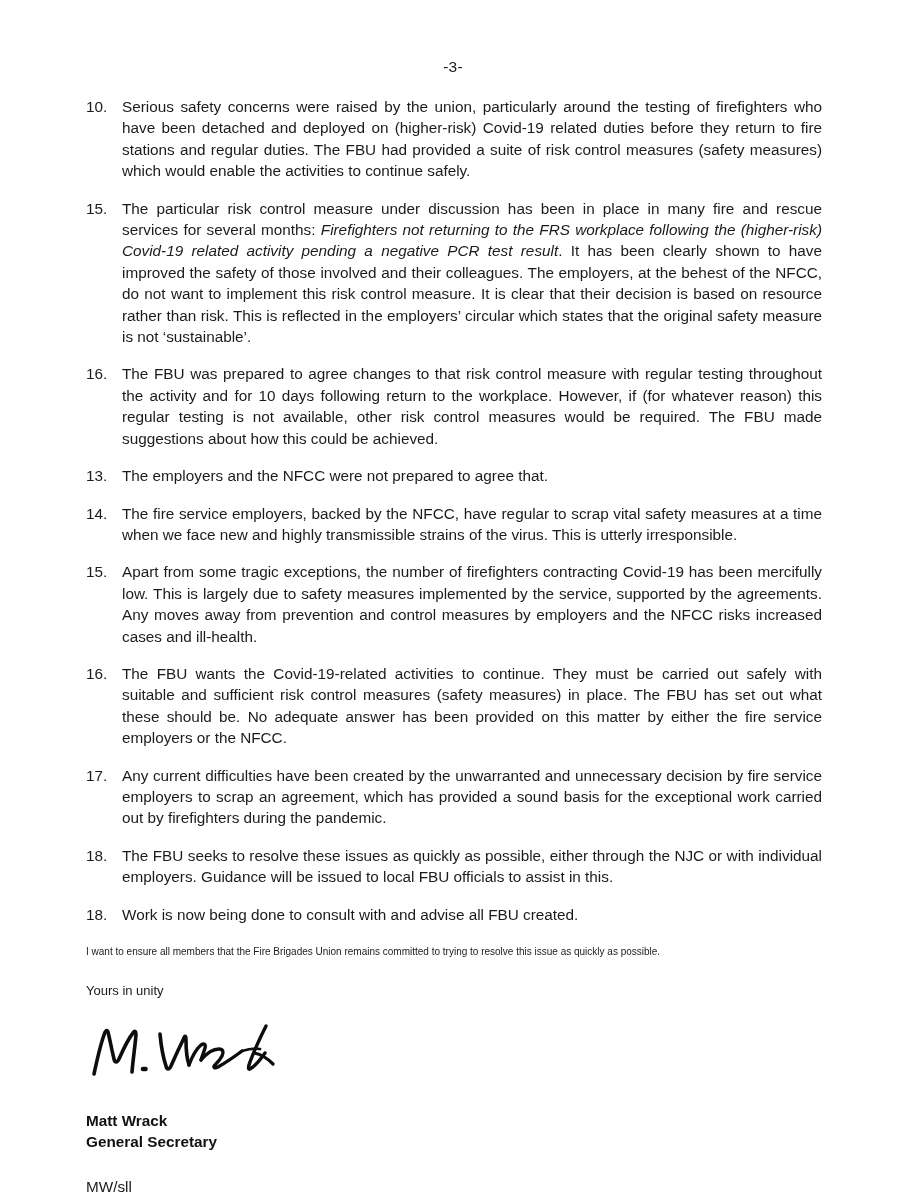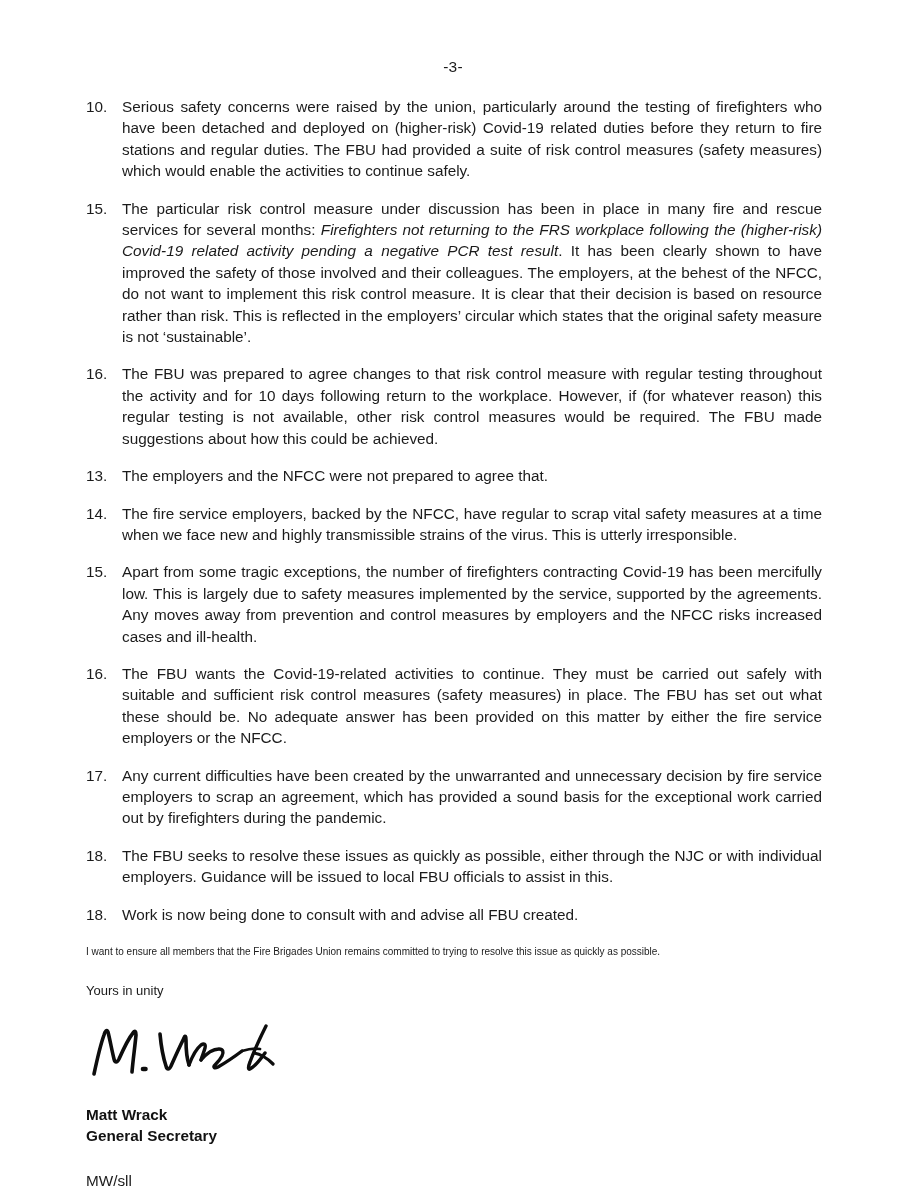--- a/index.html
+++ b/index.html
@@ -80,21 +80,21 @@
   .signature {
     margin-top: 16px;
     margin-left: 2px;
     height: 66px;
     width: 210px;
   }
   .signature svg {
     display: block;
   }
   .name-block {
-    margin-top: 20px;
+    margin-top: 26px;
     font-size: 15.3px;
     line-height: 21.4px;
     font-weight: bold;
     color: #111111;
   }
   .initials {
     margin-top: 23px;
     font-size: 15.3px;
     line-height: 21.4px;
     color: #1b1b1b;

